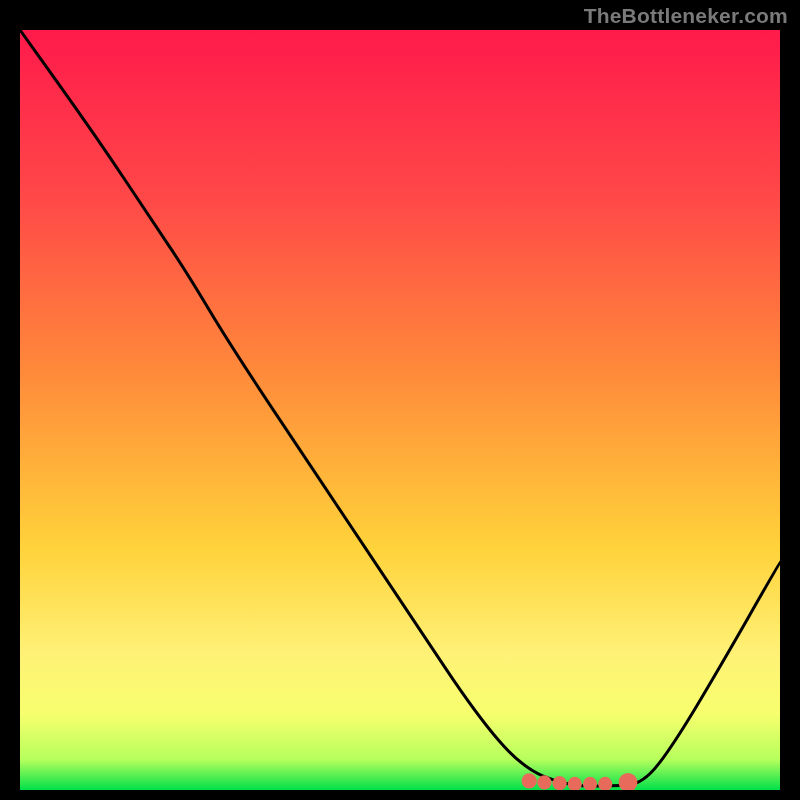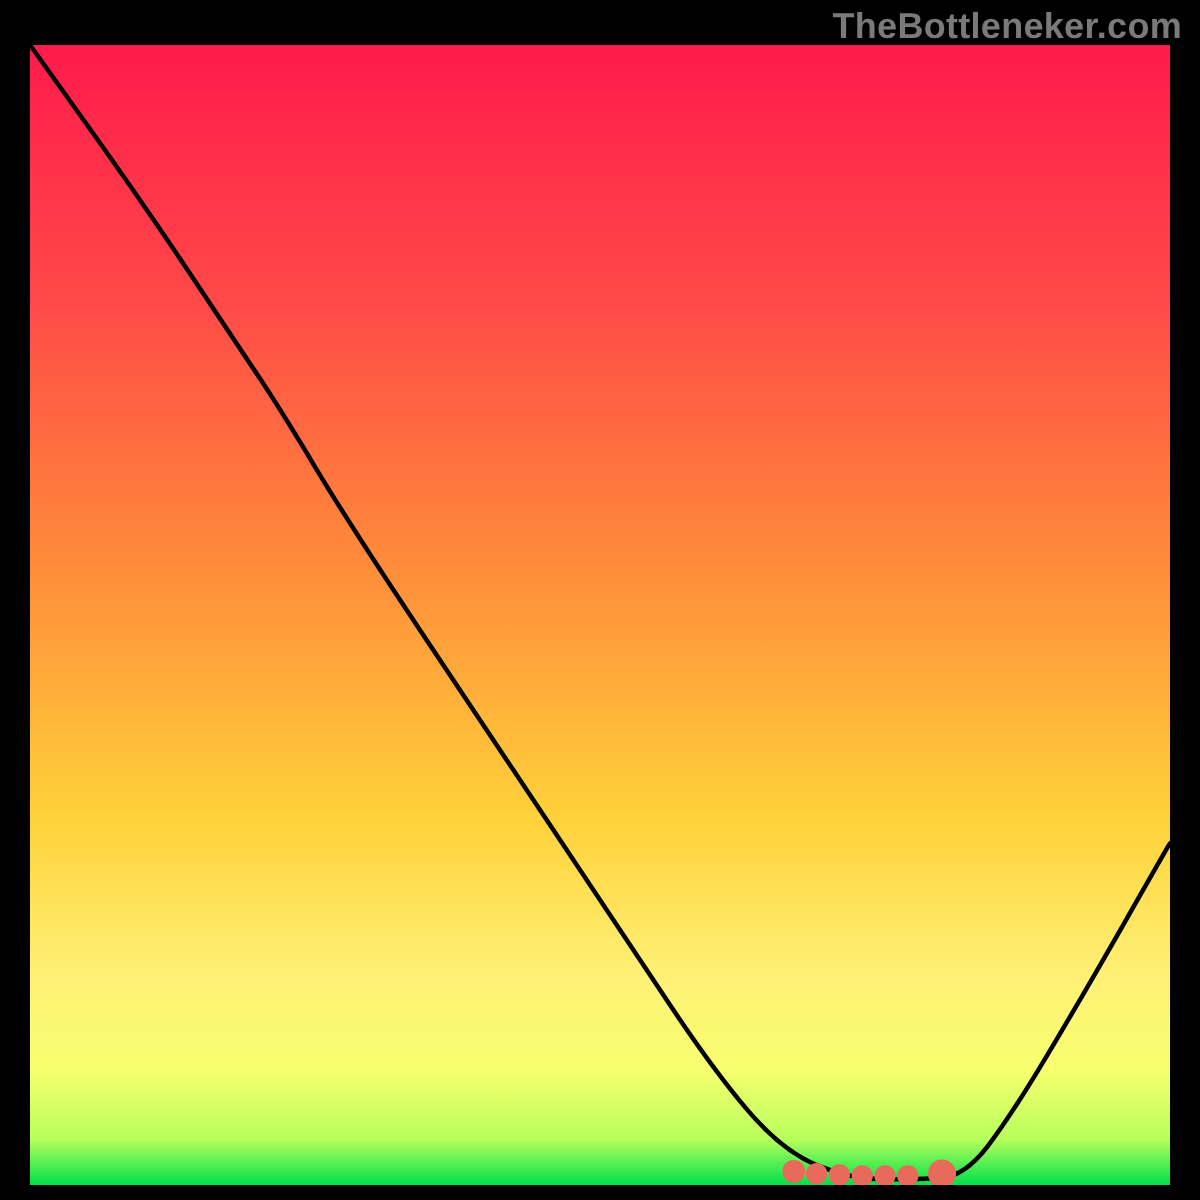--- a/index.html
+++ b/index.html
@@ -8,21 +8,21 @@
     position: relative;
     width: 800px;
     height: 800px;
     background: #000;
   }
   .watermark {
     position: absolute;
     top: 4px;
     right: 12px;
     font-family: Arial, Helvetica, sans-serif;
-    font-size: 24px;
+    font-size: 21px;
     font-weight: 600;
     color: #7a7a7a;
     letter-spacing: 0.2px;
   }
   .plot {
     position: absolute;
     left: 20px;
     top: 30px;
     width: 760px;
     height: 760px;

